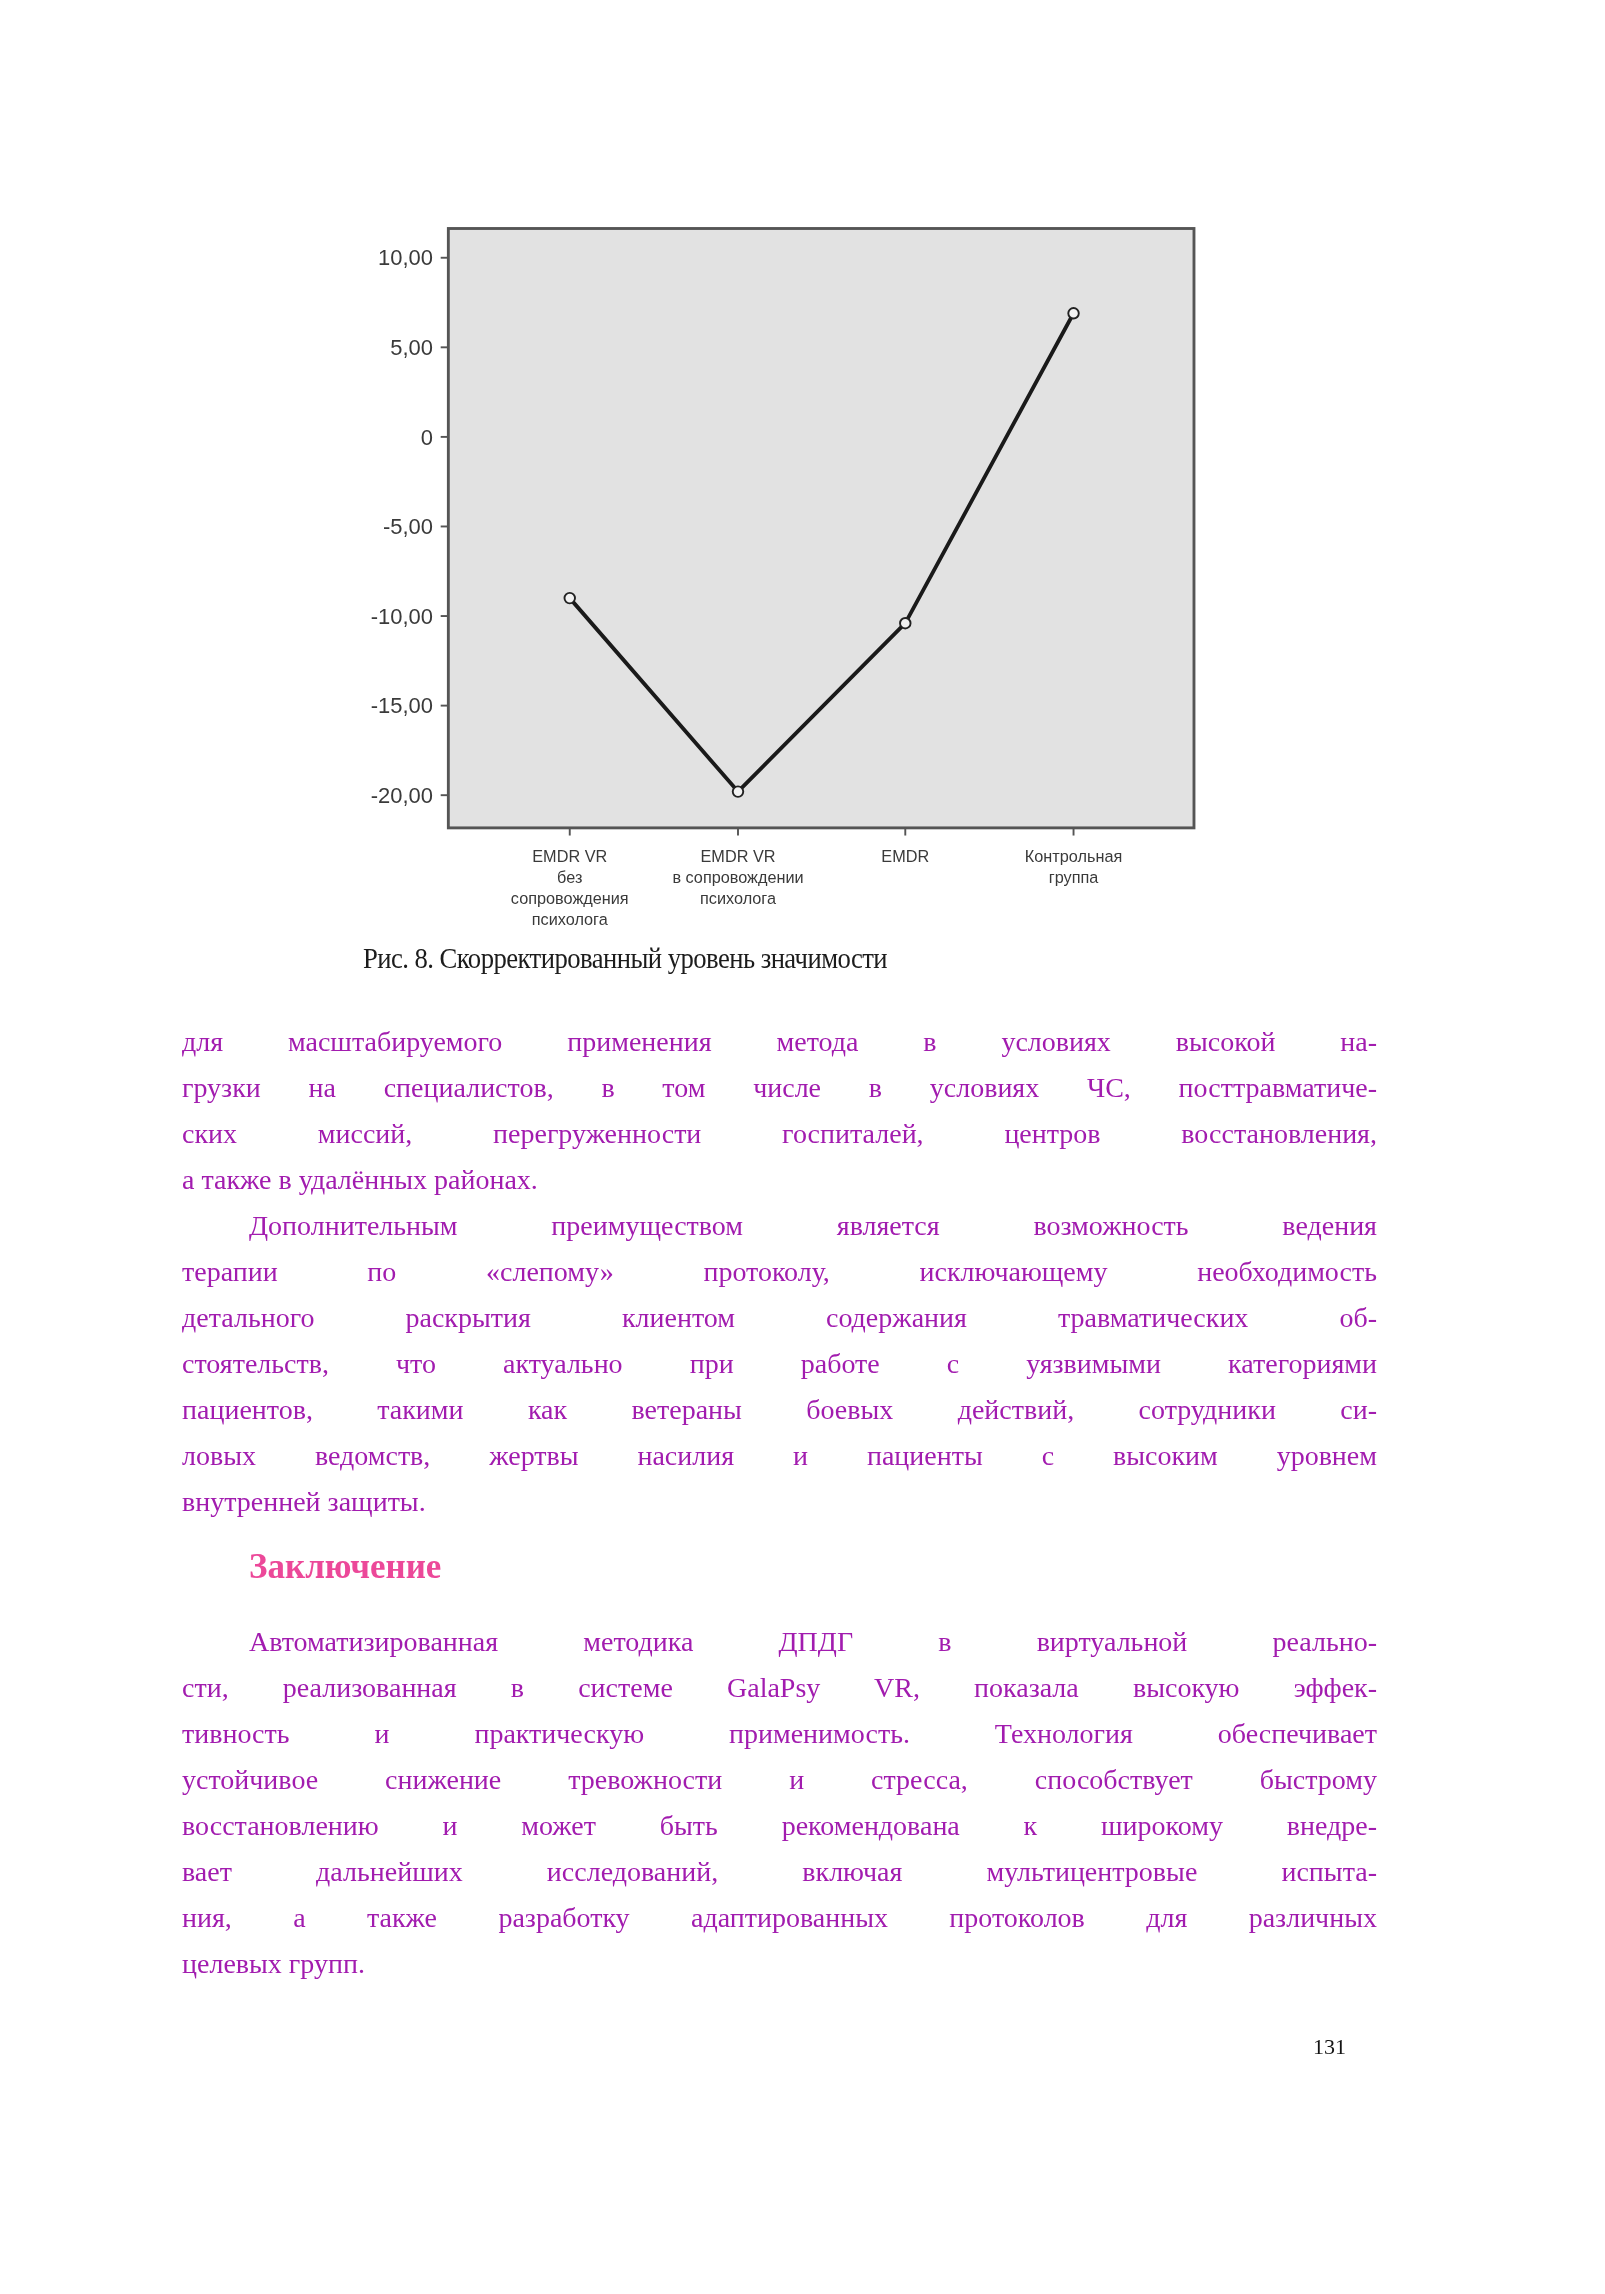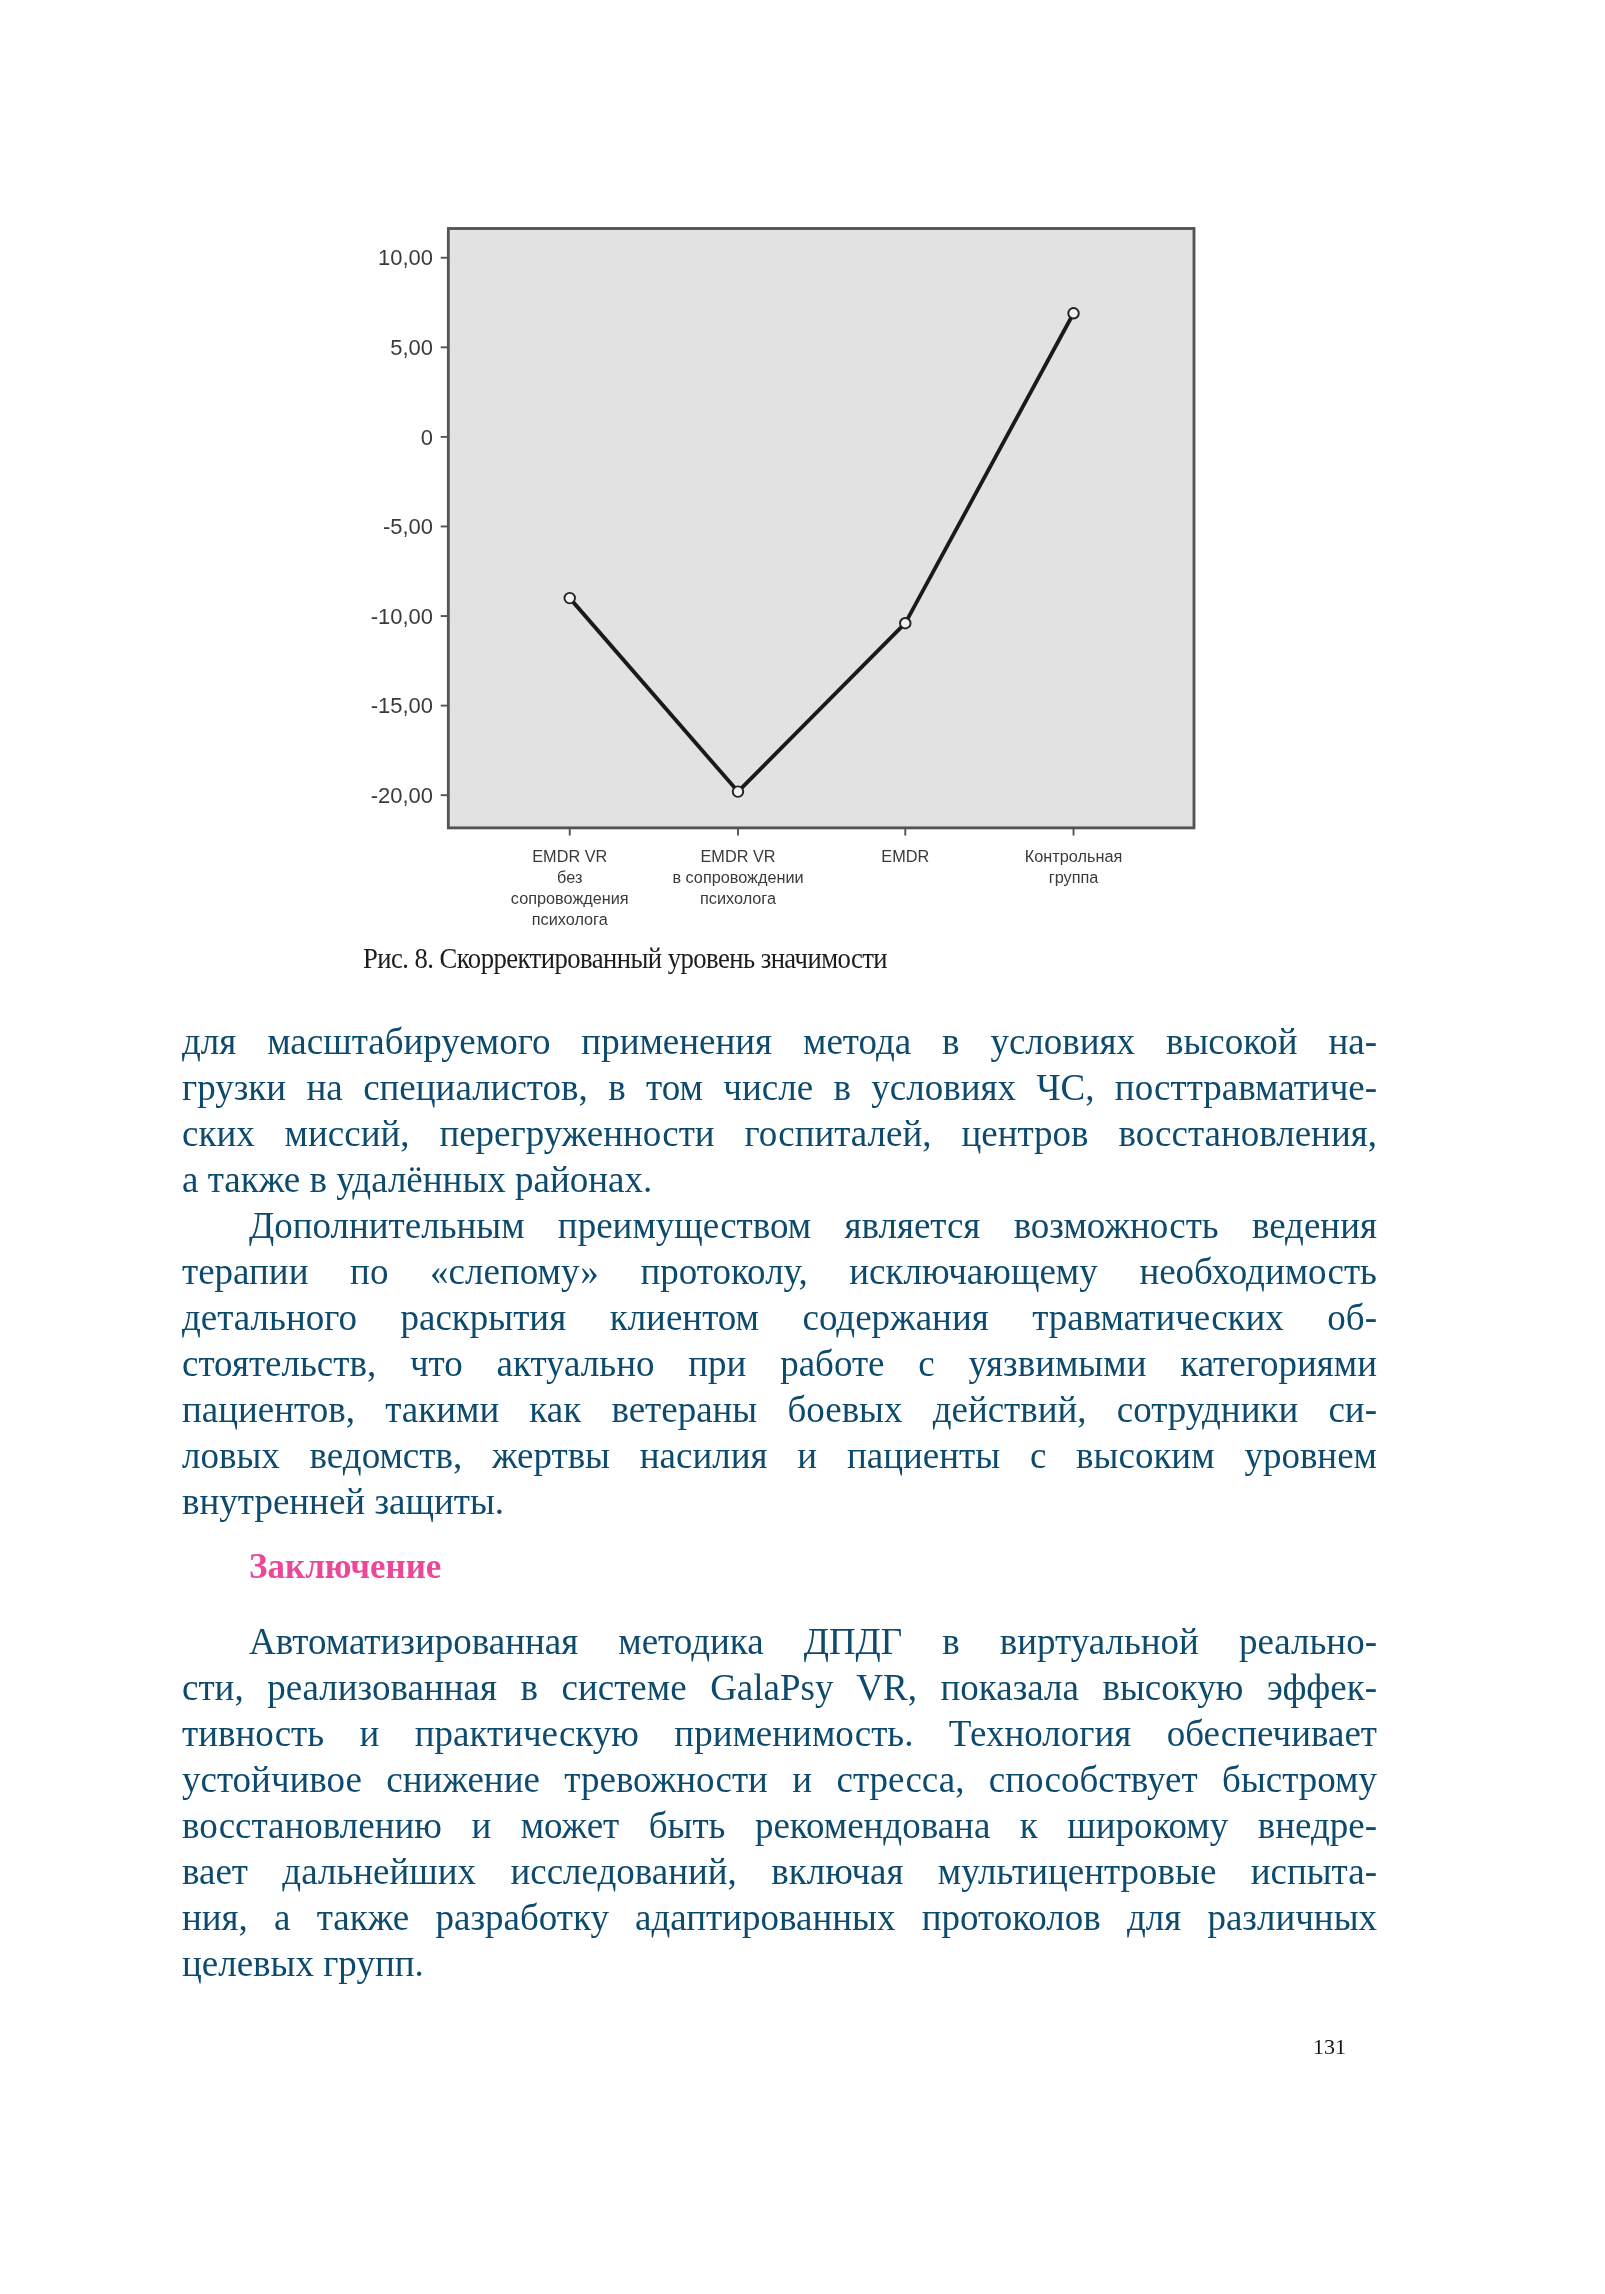--- a/index.html
+++ b/index.html
@@ -2,21 +2,21 @@
 <html><head>
 <meta charset="utf-8">
 <style>
   html, body { margin:0; padding:0; }
   body { width:1606px; height:2294px; background:#ffffff; position:relative; overflow:hidden; color:#1c1c1c; }
   .chart { position:absolute; left:0; top:0; width:1606px; height:956px; }
   .chart svg { position:absolute; left:0; top:0; }
   .ytick { font-family:"Liberation Sans", sans-serif; font-size:23px; fill:#3a3a3a; }
   .xlab { font-family:"Liberation Sans", sans-serif; font-size:17px; fill:#3a3a3a; }
   .caption { position:absolute; left:363px; top:942px; font-family:"Liberation Serif", serif; font-size:29px; color:#1c1c1c; letter-spacing:-0.6px; transform:scaleX(0.92); transform-origin:left top; white-space:nowrap; }
-  .body { position:absolute; left:182px; width:1195px; font-family:"Liberation Serif", serif; font-size:37px; line-height:46px; color:#0c4a6e; }
+  .body { position:absolute; left:182px; width:1195px; font-family:"Liberation Serif", serif; font-size:28px; line-height:46px; color:#a21caf; }
   .line { display:block; white-space:nowrap; text-align:justify; text-align-last:justify; height:46px; }
   .line.last { text-align-last:left; }
   .indent { padding-left:67px; }
   .heading { position:absolute; left:249px; top:1547px; font-family:"Liberation Serif", serif; font-weight:bold; font-size:35px; color:#ec4899; }
   .pagenum { position:absolute; left:1313px; top:2034px; font-family:"Liberation Serif", serif; font-size:22px; color:#141414; }
 </style>
 </head>
 <body>
 
 <div class="chart">

